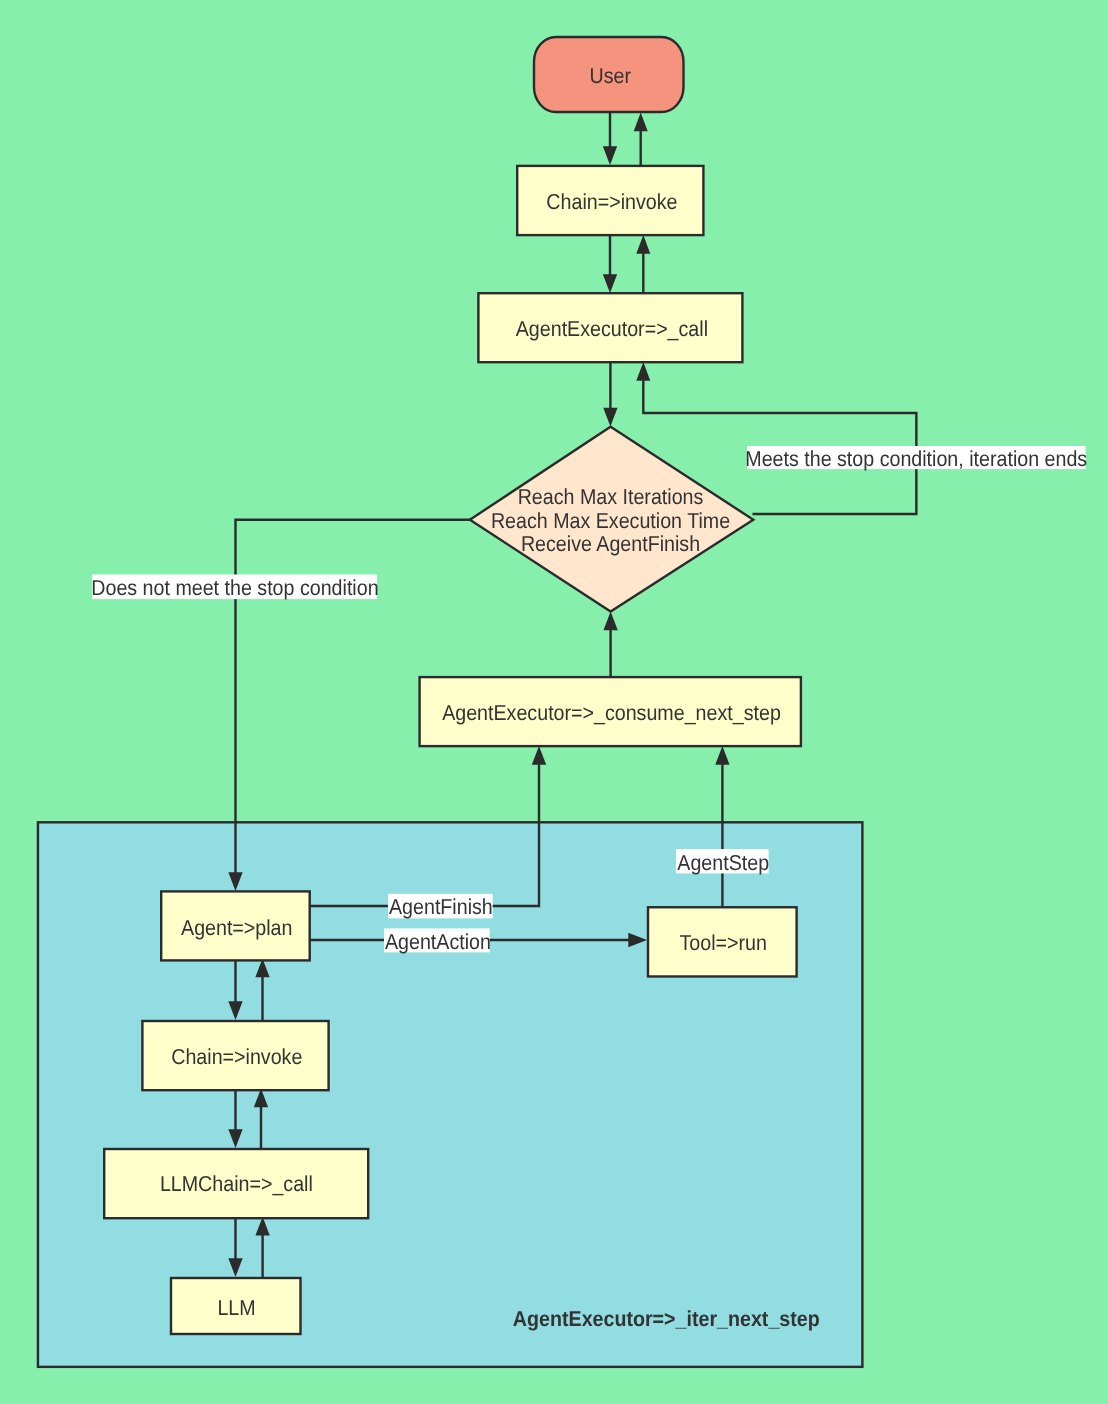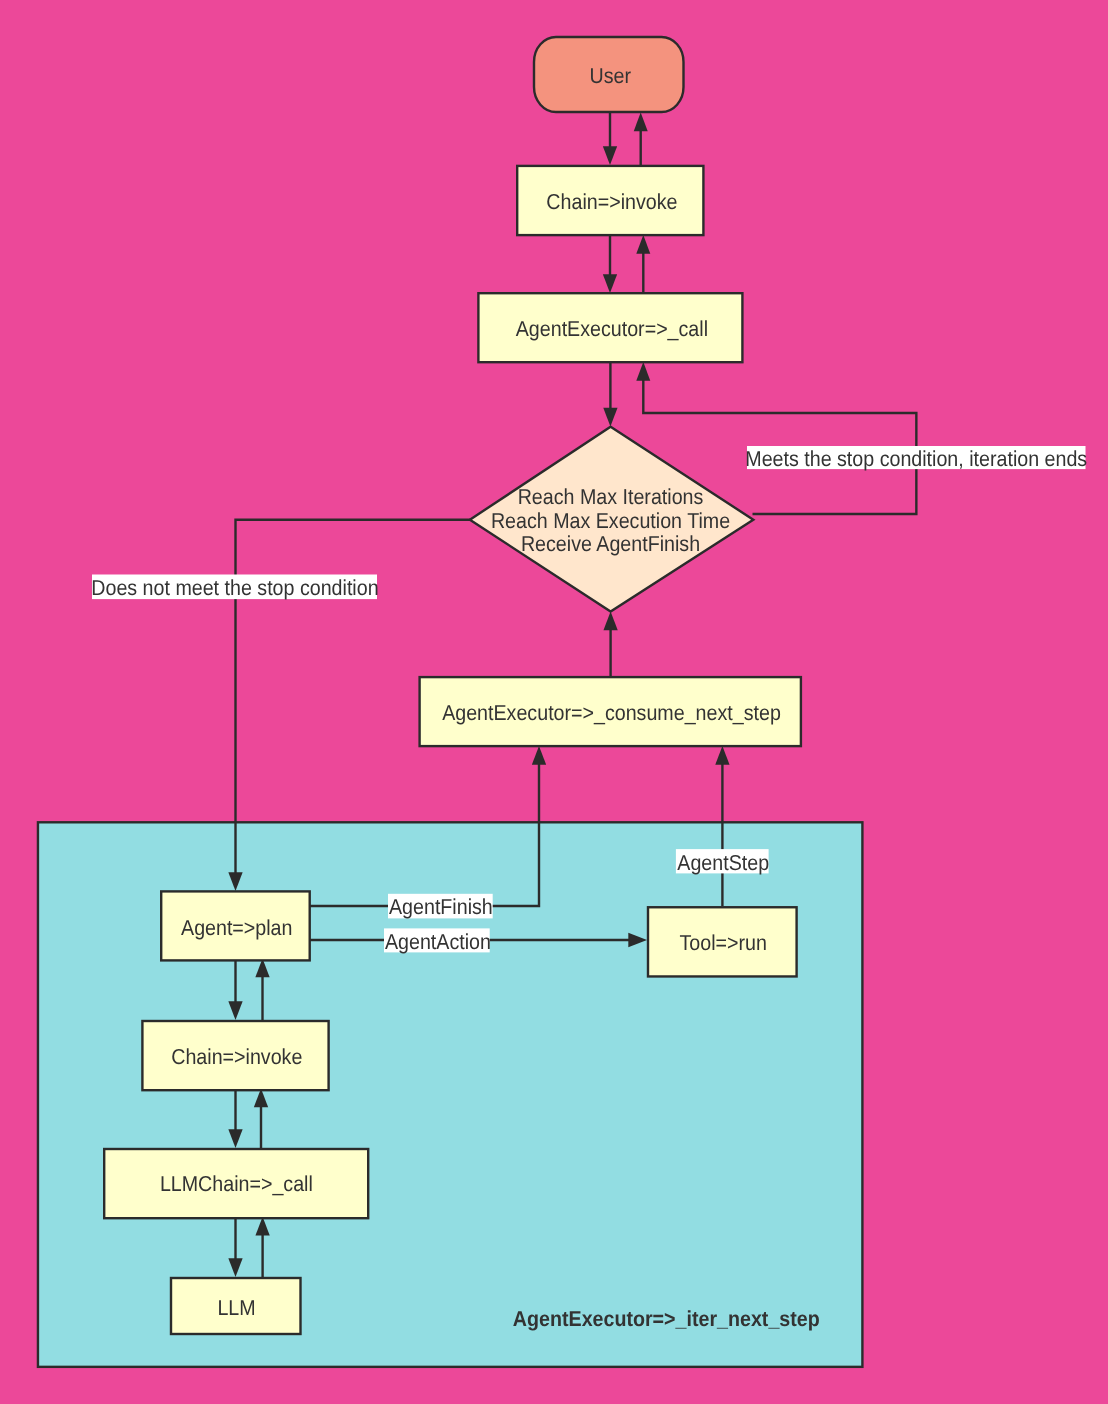--- a/index.html
+++ b/index.html
@@ -1,19 +1,19 @@
 <!DOCTYPE html>
 <html><head>
 <meta charset="utf-8">
 <title>AgentExecutor Flowchart</title>
 <style>
   html,body{margin:0;padding:0;background:#ffffff;}
   body{width:1108px;height:1404px;overflow:hidden;
        font-family:"Liberation Sans", sans-serif;}
-  #canvas{position:relative;width:1108px;height:1404px;background:#ec4899;}
+  #canvas{position:relative;width:1108px;height:1404px;background:#86efac;}
   svg#flow{position:absolute;left:0;top:0;display:block;transform:translateZ(0);}
   text{font-family:"Liberation Sans", sans-serif;letter-spacing:0;-webkit-font-smoothing:antialiased;text-rendering:geometricPrecision;}
   .nodetext{font-size:21.6px;fill:#333333;text-anchor:middle;}
   .edgelabel{font-size:21.6px;fill:#333333;text-anchor:middle;}
   .grouptitle{font-size:21.6px;font-weight:bold;fill:#333333;text-anchor:middle;}
   .shape{stroke:#2b2b2b;stroke-width:2.4;}
   .edge{stroke:#2b2b2b;stroke-width:2.4;fill:none;stroke-linecap:butt;}
   .ahead{fill:#2b2b2b;stroke:none;}
   .lblbg{fill:#ffffff;stroke:none;}
 </style>

